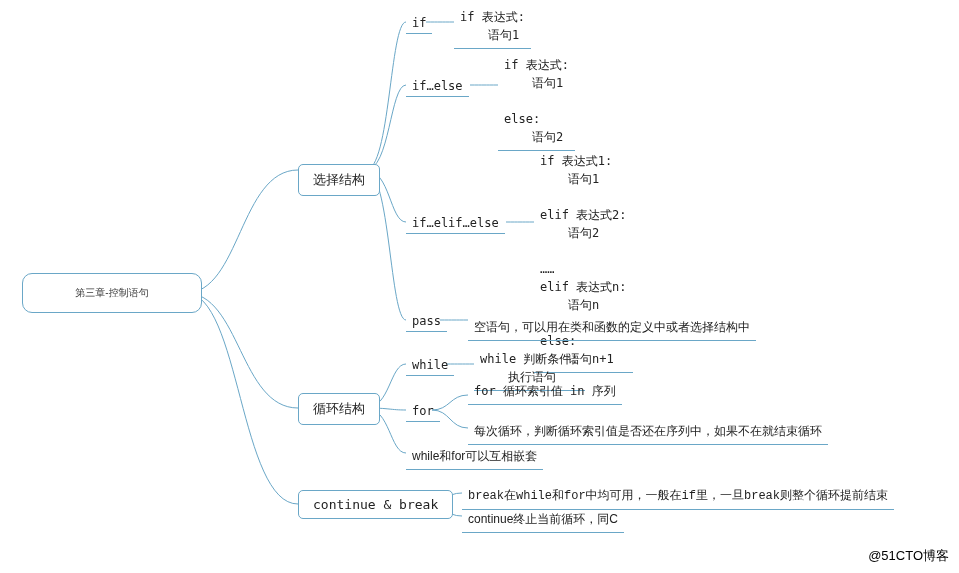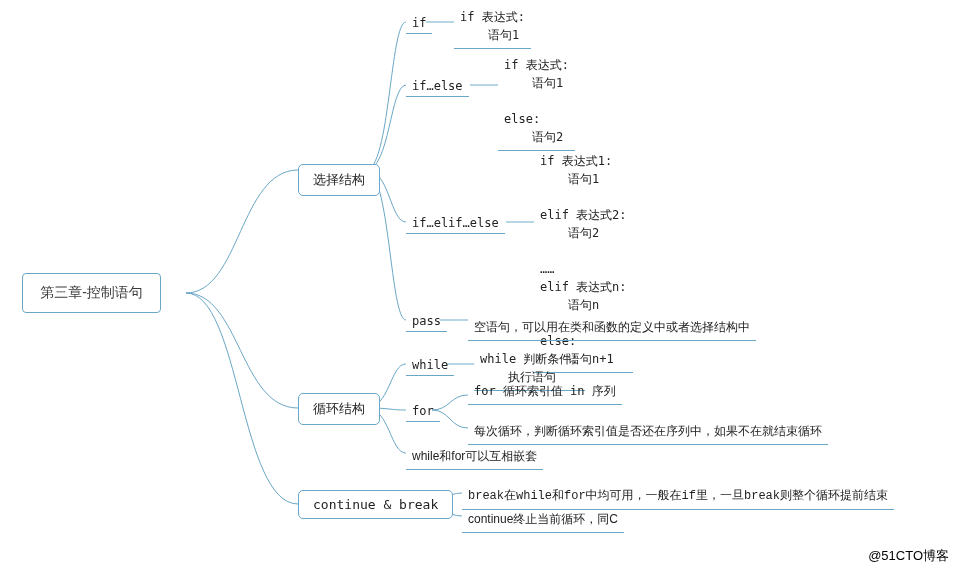--- a/index.html
+++ b/index.html
@@ -18,29 +18,29 @@
     position: absolute;
     right: 10px;
     bottom: 8px;
     color: #000000;
     font-size: 13px;
   }
   .root-box {
     position: absolute;
     left: 22px;
     top: 273px;
-    width: 139px;
+    width: 180px;
     height: 40px;
     border: 1px solid #6aa7c7;
-    border-radius: 4px;
+    border-radius: 10px;
     display: flex;
     align-items: center;
     justify-content: center;
     color: #3b3b3b;
-    font-size: 14px;
+    font-size: 10px;
     background: #fff;
   }
   .branch-box {
     position: absolute;
     border: 1px solid #6aa7c7;
     border-radius: 5px;
     padding: 6px 14px;
     background: #fff;
     text-align: center;
     font-size: 13px;

